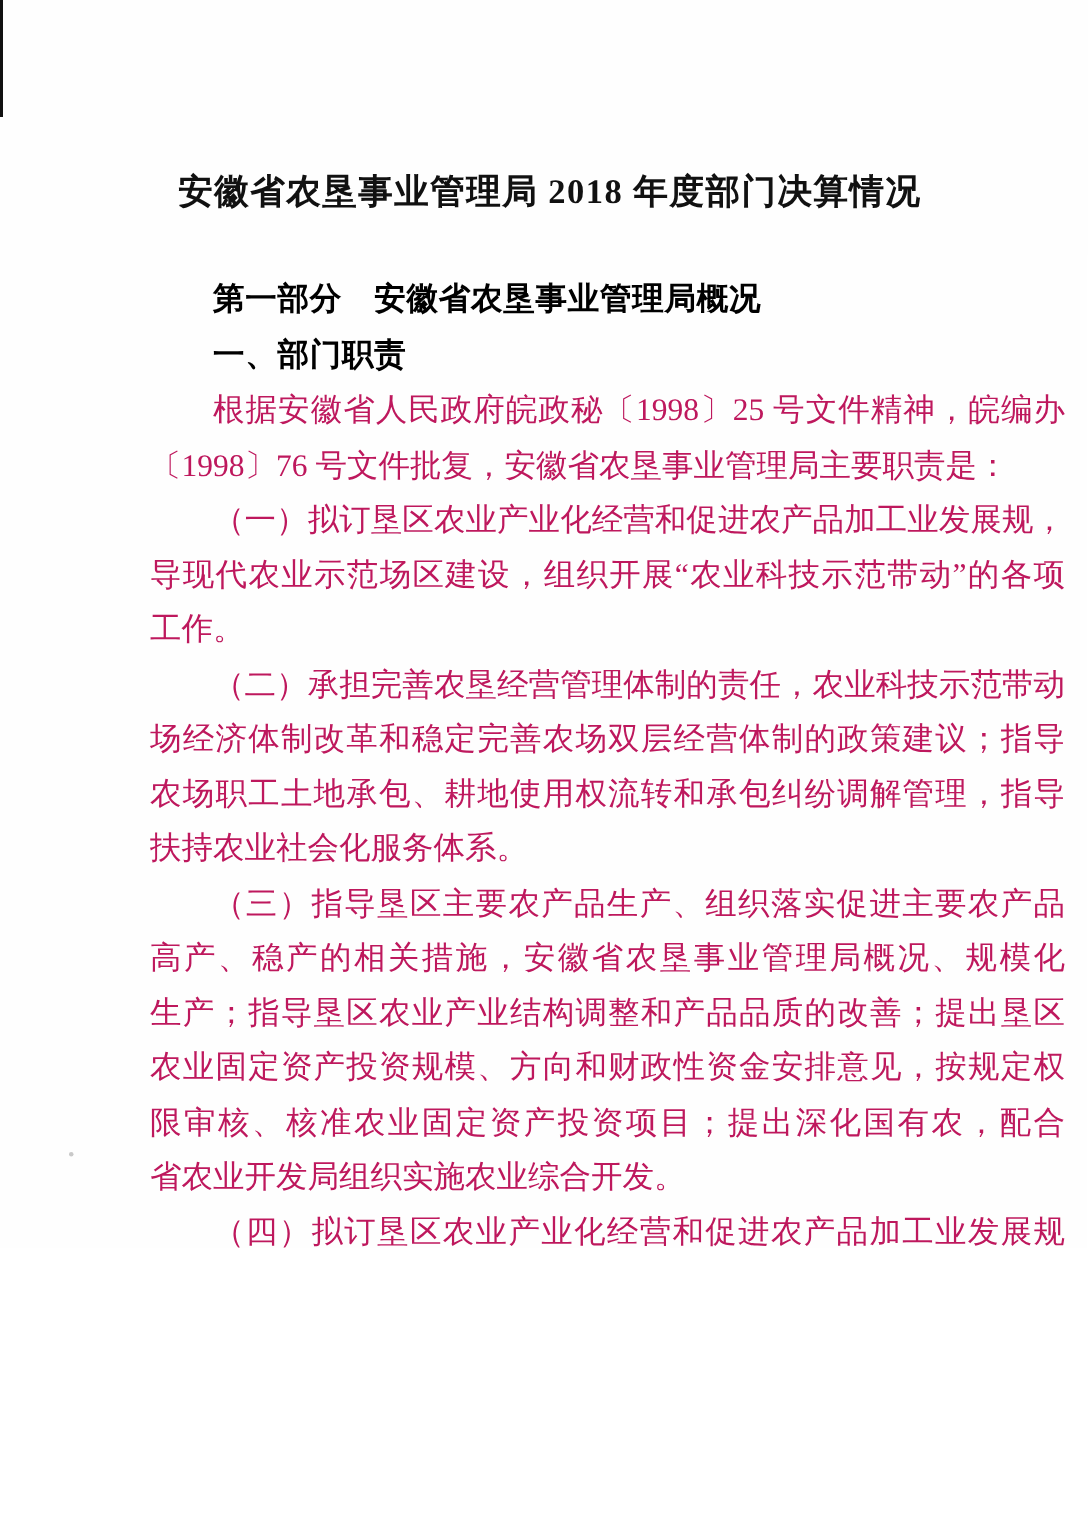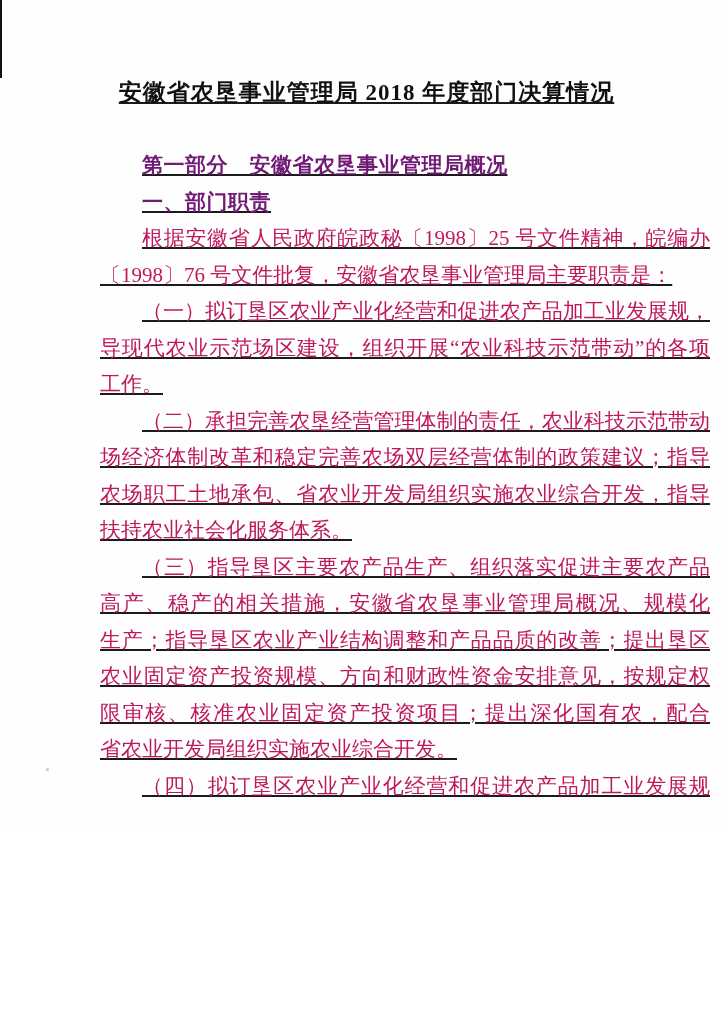--- a/index.html
+++ b/index.html
@@ -7,24 +7,23 @@
     padding: 0;
     background: #ffffff;
   }
   .page {
     position: relative;
     width: 725px;
     height: 832px;
     background: #fefefe;
     overflow: hidden;
     box-sizing: border-box;
-    padding-top: 77px;
+    padding-top: 112px;
     color: #1b1b1b;
     font-family: "Liberation Serif", serif;
-    text-decoration: underline;
   }
   
   .scan-edge {
     position: absolute;
     left: 0;
     top: 0;
     width: 2px;
     height: 78px;
     background: #111111;
   }
@@ -53,21 +52,21 @@
   }
   .part-heading,
   .section-heading {
     margin: 0;
     font-family: "Liberation Sans", sans-serif;
     font-weight: bold;
     font-size: 21px;
     line-height: 36.5px;
     text-indent: 2em;
     letter-spacing: 0.5px;
-    color: #701a75;
+    color: #000000;
   }
   .bodyline {
     font-family: "Liberation Serif", serif;
     font-size: 21px;
     line-height: 36.5px;
     white-space: nowrap;
     color: #be185d;
   }
   .bodyline.full {
     white-space: normal;
@@ -105,21 +104,21 @@
     <h2 class="part-heading">第一部分　安徽省农垦事业管理局概况</h2>
     <h3 class="section-heading">一、部门职责</h3>
 
     <div class="bodyline full indent">根据安徽省人民政府皖政秘〔1998〕25 号文件精神，皖编办</div>
     <div class="bodyline">〔1998〕76 号文件批复，安徽省农垦事业管理局主要职责是：</div>
     <div class="bodyline full indent">（一）拟订垦区农业产业化经营和促进农产品加工业发展规，</div>
     <div class="bodyline full">导现代农业示范场区建设，组织开展“农业科技示范带动”的各项</div>
     <div class="bodyline">工作。</div>
     <div class="bodyline full indent">（二）承担完善农垦经营管理体制的责任，农业科技示范带动</div>
     <div class="bodyline full">场经济体制改革和稳定完善农场双层经营体制的政策建议；指导</div>
-    <div class="bodyline full">农场职工土地承包、省农业开发局组织实施农业综合开发，指导</div>
+    <div class="bodyline full">农场职工土地承包、耕地使用权流转和承包纠纷调解管理，指导</div>
     <div class="bodyline">扶持农业社会化服务体系。</div>
     <div class="bodyline full indent">（三）指导垦区主要农产品生产、组织落实促进主要农产品</div>
     <div class="bodyline full">高产、稳产的相关措施，安徽省农垦事业管理局概况、规模化</div>
     <div class="bodyline full">生产；指导垦区农业产业结构调整和产品品质的改善；提出垦区</div>
     <div class="bodyline full">农业固定资产投资规模、方向和财政性资金安排意见，按规定权</div>
     <div class="bodyline full">限审核、核准农业固定资产投资项目；提出深化国有农，配合</div>
     <div class="bodyline">省农业开发局组织实施农业综合开发。</div>
     <div class="bodyline full indent">（四）拟订垦区农业产业化经营和促进农产品加工业发展规</div>
   </div>
 

